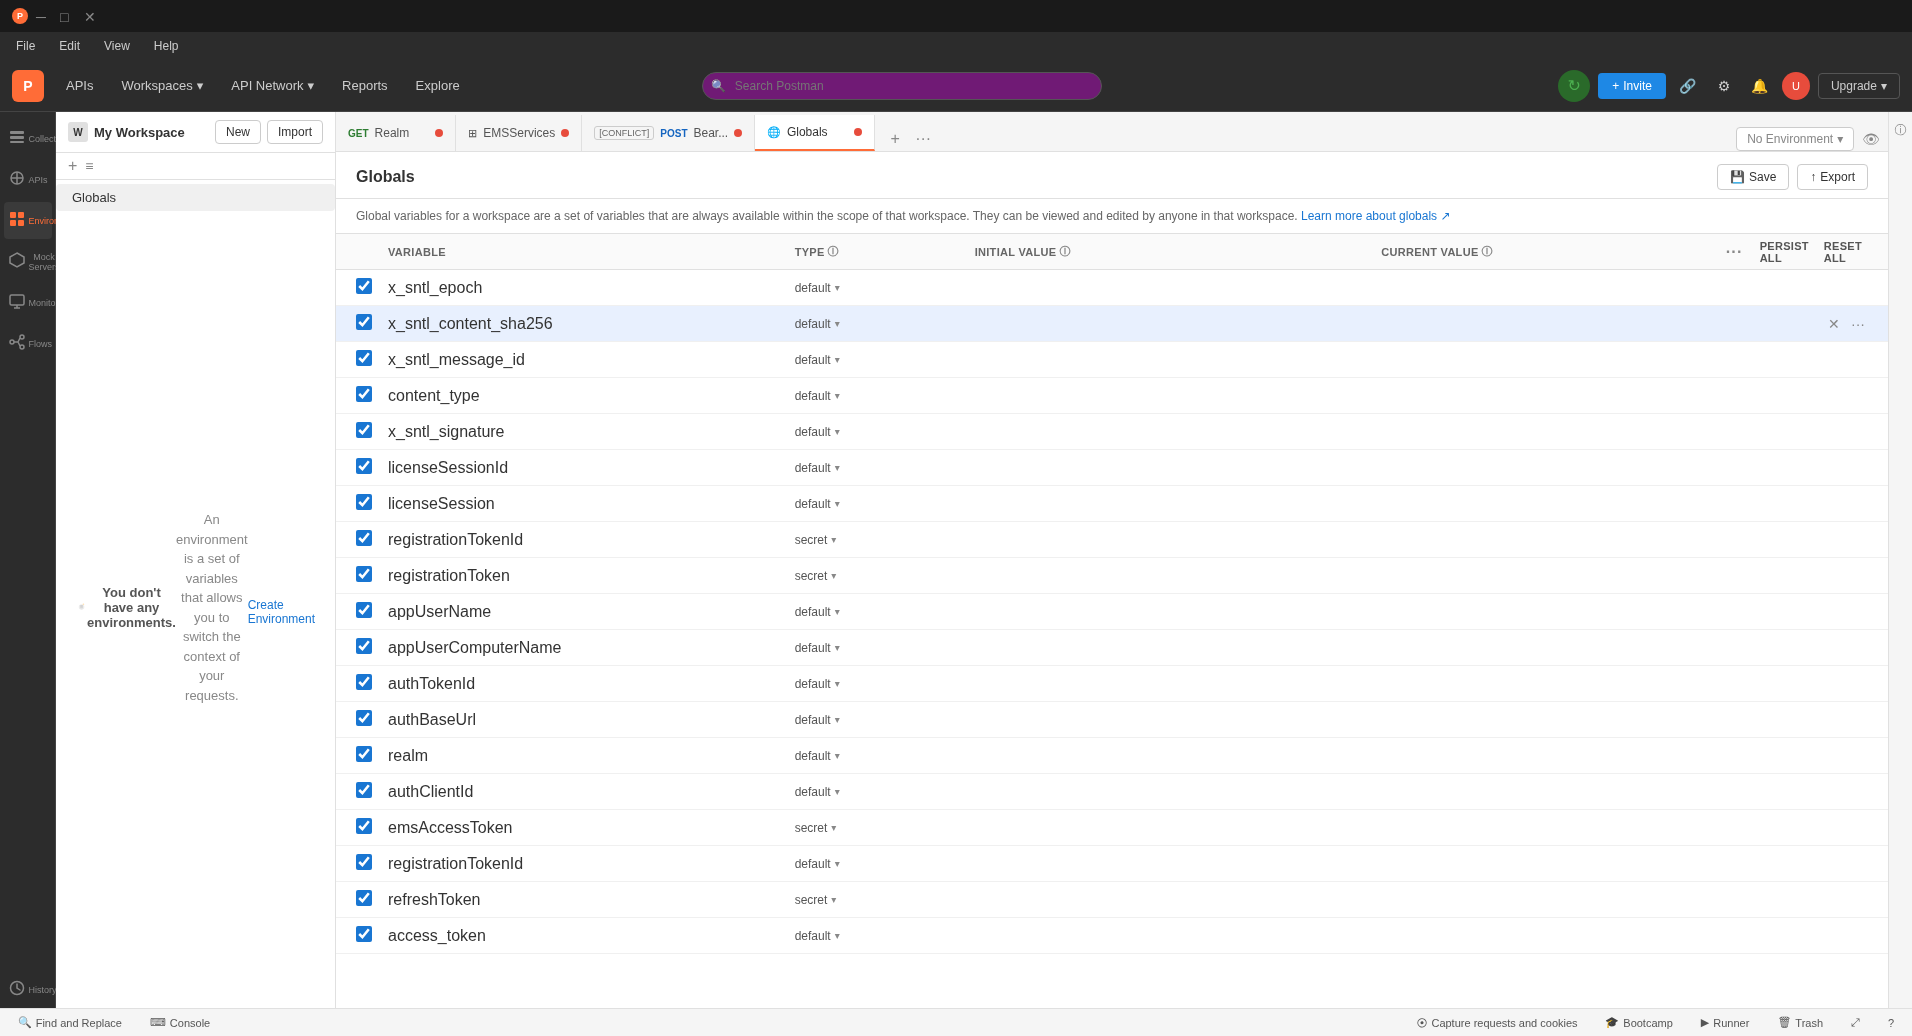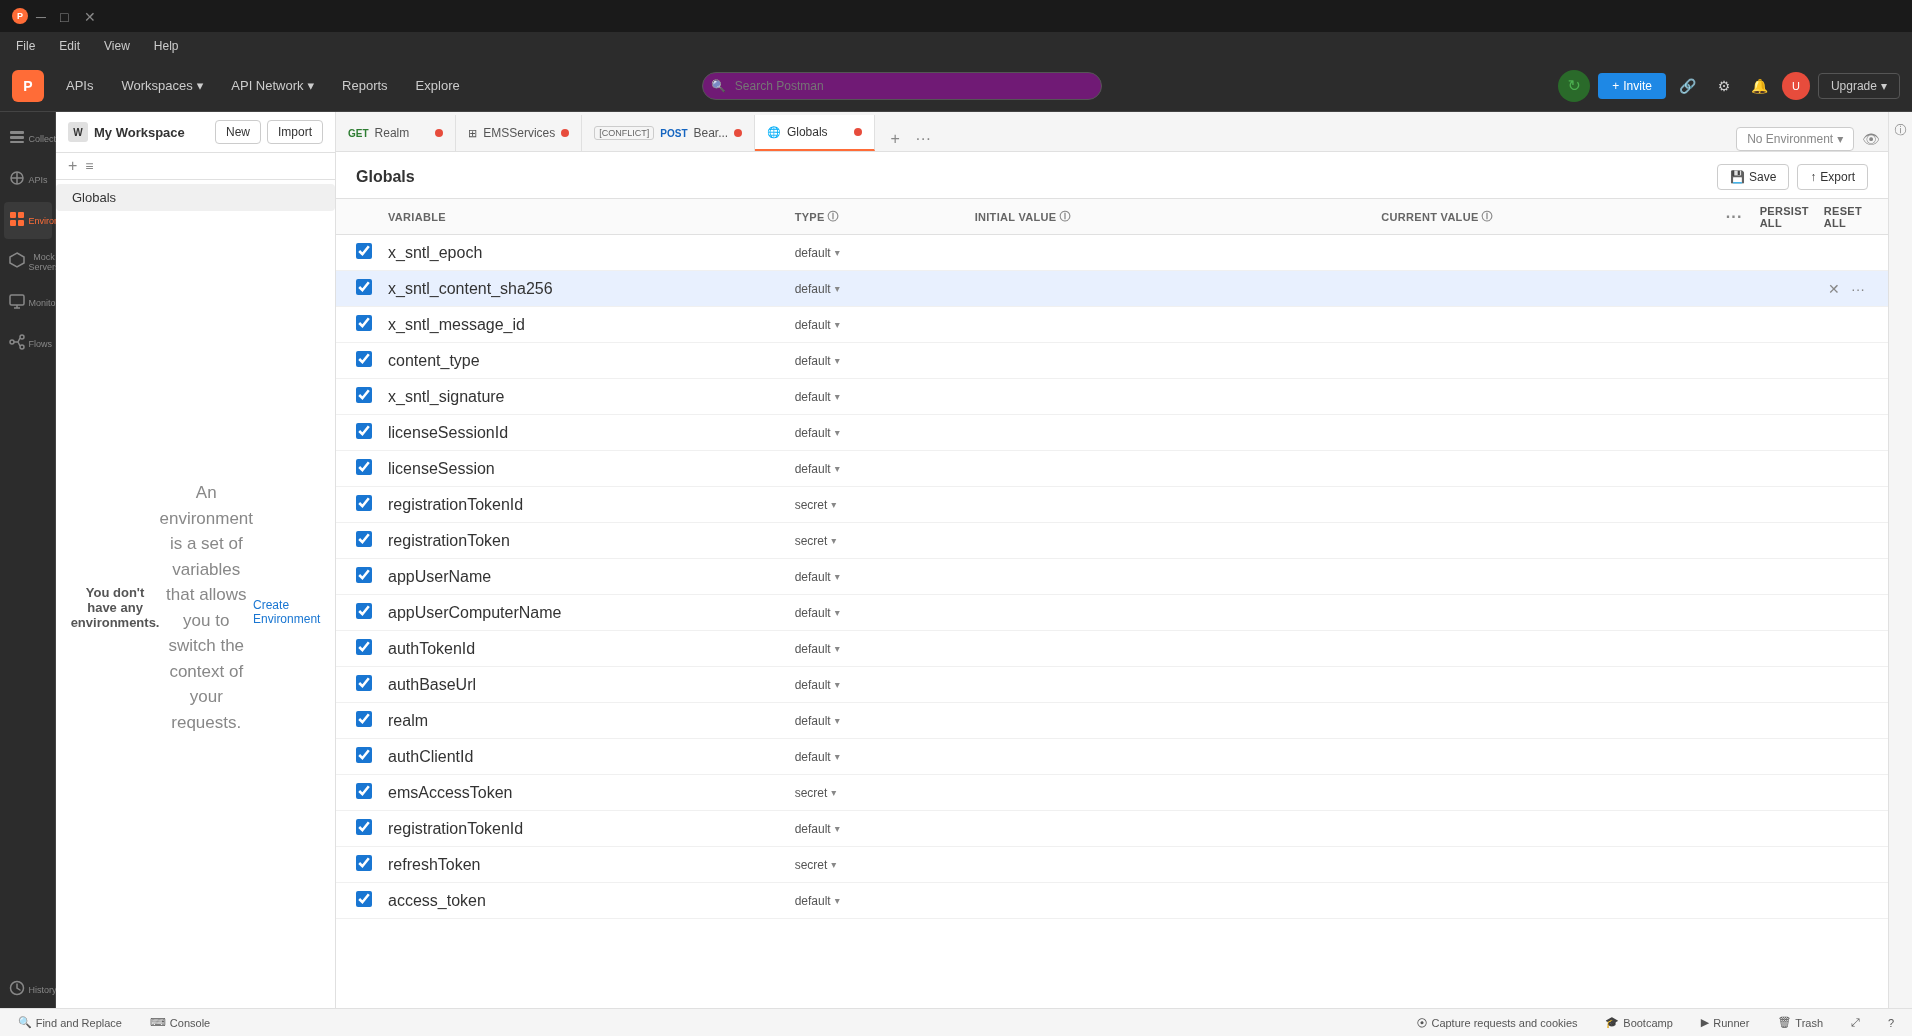--- a/index.html
+++ b/index.html
@@ -45,21 +45,21 @@
     
     .left-panel { width: 280px; background: #fff; border-right: 1px solid #e0e0e0; display: flex; flex-direction: column; flex-shrink: 0; }
     .left-panel-header { padding: 8px 12px; display: flex; align-items: center; justify-content: space-between; border-bottom: 1px solid #e0e0e0; }
     .workspace-name { font-weight: 600; font-size: 13px; color: #333; display: flex; align-items: center; gap: 6px; }
     .workspace-avatar { width: 20px; height: 20px; background: #e0e0e0; border-radius: 3px; display: flex; align-items: center; justify-content: center; font-size: 10px; }
     .panel-actions { display: flex; gap: 6px; }
     .panel-btn { padding: 4px 10px; border: 1px solid #ccc; border-radius: 4px; font-size: 12px; cursor: pointer; background: white; color: #333; }
     .panel-content { flex: 1; overflow-y: auto; display: flex; flex-direction: row; align-items: center; justify-content: center; padding: 20px; }
     .empty-illustration { width: 80px; height: 80px; margin-bottom: 12px; opacity: 0.6; }
     .empty-title { font-size: 13px; font-weight: 600; color: #555; text-align: center; margin-bottom: 8px; }
-    .empty-desc { font-size: 17px; color: #888; text-align: center; line-height: 1.5; margin-bottom: 8px; }
+    .empty-desc { font-size: 13px; color: #888; text-align: center; line-height: 1.5; margin-bottom: 8px; }
     .create-env-link { color: #1976d2; font-size: 12px; cursor: pointer; text-decoration: none; }
     .panel-list { padding: 4px 0; width: 100%; }
     .panel-list-item { padding: 6px 16px; font-size: 13px; color: #333; cursor: pointer; border-radius: 4px; }
     .panel-list-item:hover, .panel-list-item.selected { background: #f0f0f0; font-weight: 500; }
 
     
     .tab-bar { height: 40px; background: #f5f5f5; display: flex; align-items: flex-end; padding-left: 0; border-bottom: 1px solid #e0e0e0; flex-shrink: 0; overflow: hidden; }
     .tab { height: 36px; display: flex; align-items: center; padding: 0 12px; font-size: 12px; color: #555; cursor: pointer; border-right: 1px solid #e0e0e0; gap: 6px; position: relative; min-width: 120px; max-width: 180px; flex-shrink: 0; }
     .tab.active { background: #fff; color: #333; border-bottom: 2px solid #ff6c37; }
     .tab .tab-dot { width: 8px; height: 8px; border-radius: 50%; flex-shrink: 0; }
@@ -338,20 +338,24 @@
         <div class="globals-actions">
           <button class="action-btn">
             <span>💾</span>
             <span>Save</span>
           </button>
           <button class="action-btn">
             <span>↑</span>
             <span>Export</span>
           </button>
         </div>
+      </div>
+      <div class="globals-desc">
+        <span>Global variables for a workspace are a set of variables that are always available within the scope of that workspace. They can be viewed and edited by anyone in that workspace.</span>
+        <a class="create-env-link">Learn more about globals ↗</a>
       </div>
 
       <div class="vars-table">
         <div class="vars-table-header">
           <div></div>
           <div class="col-header">
             <span>VARIABLE</span>
           </div>
           <div class="col-header">
             <span>TYPE</span>

